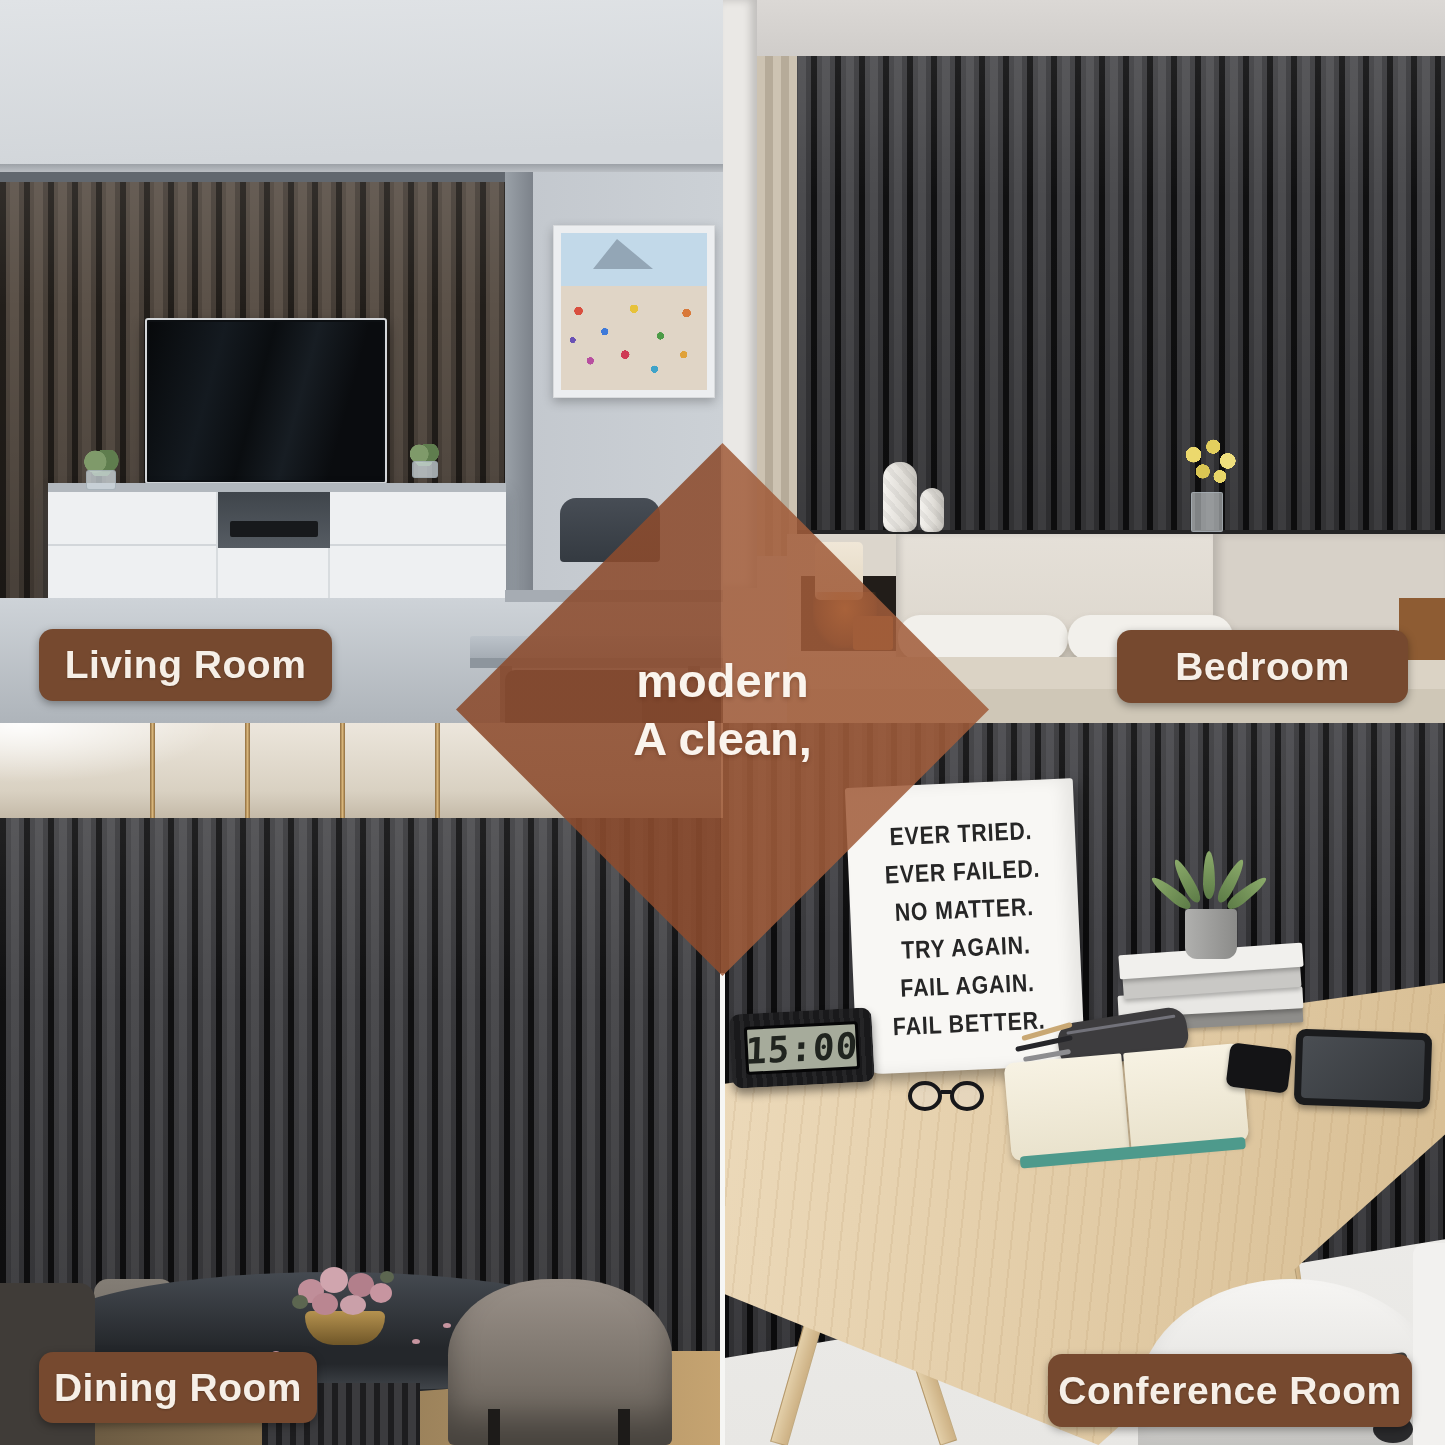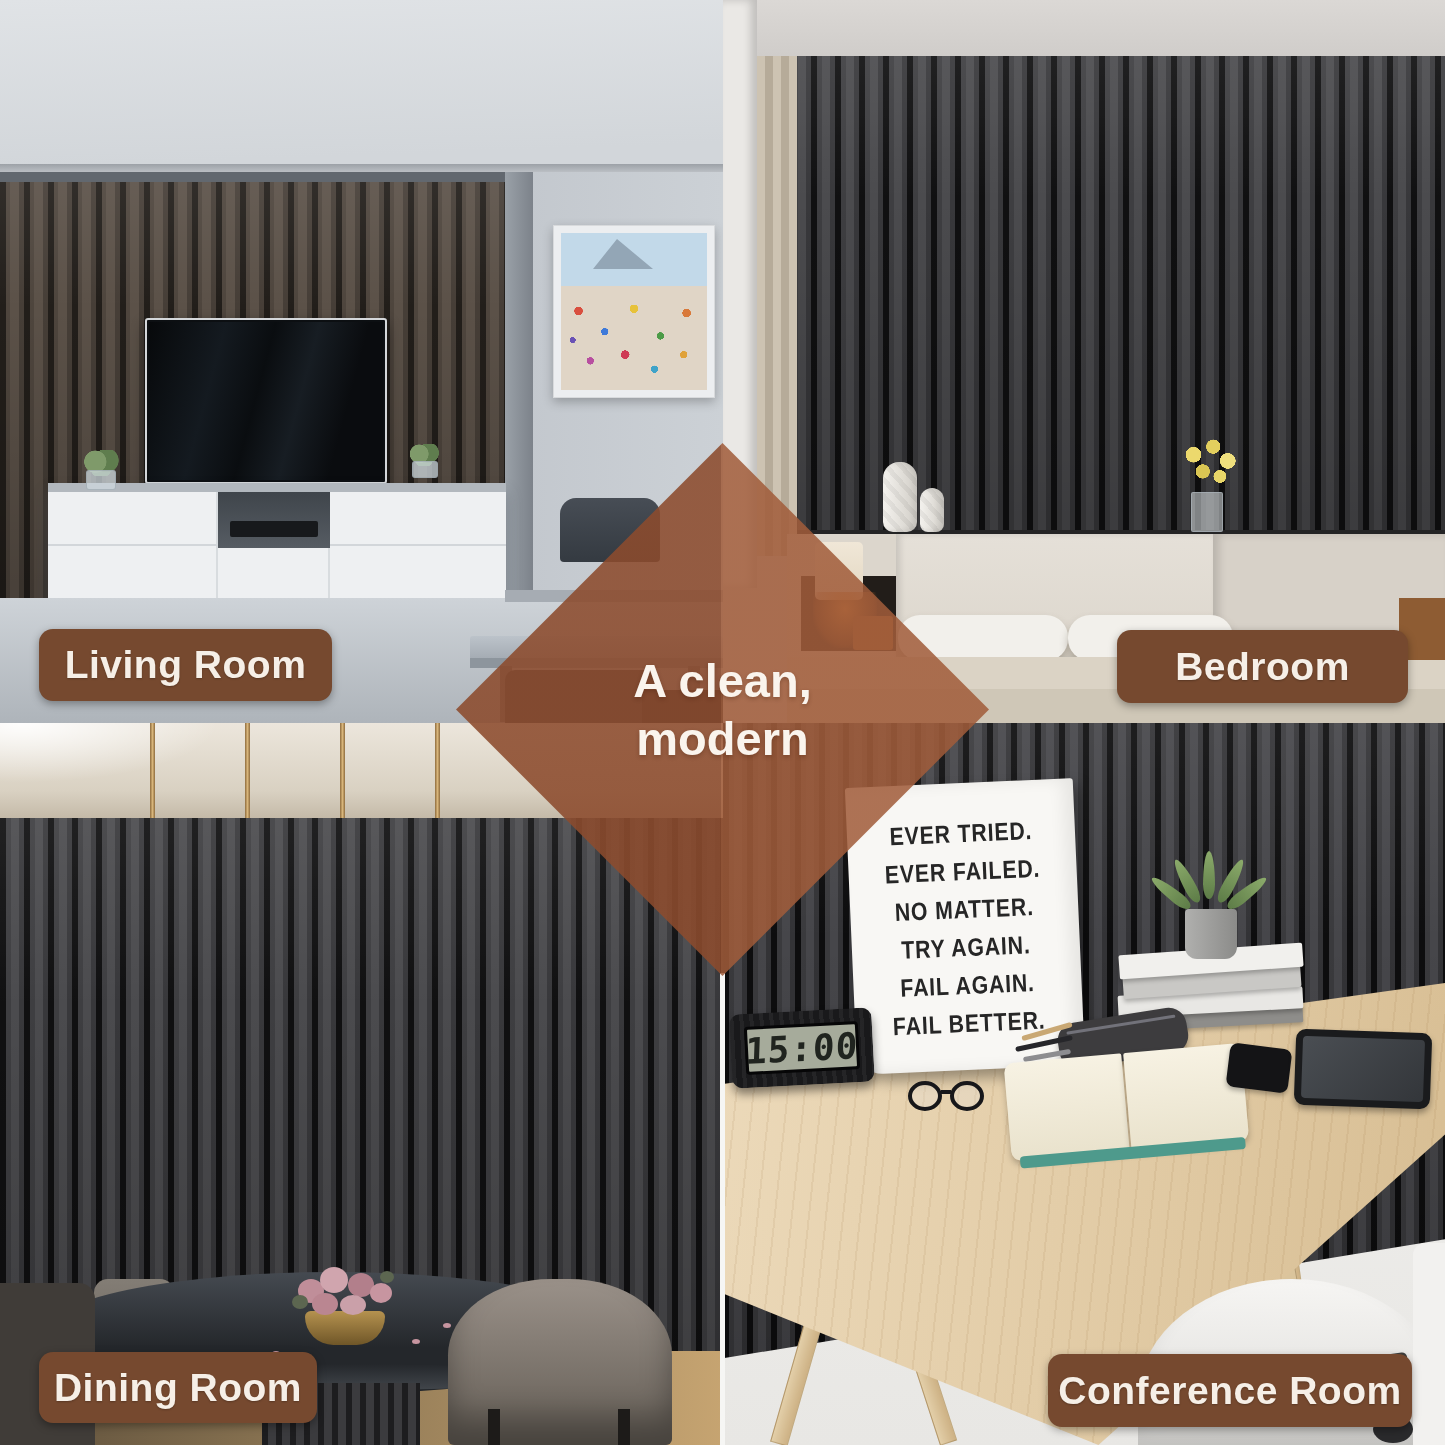--- a/index.html
+++ b/index.html
@@ -366,17 +366,17 @@
     <div class="abs cr-chair-right"></div>
     <div class="abs cr-wheel"></div>
     <div class="room-label" style="left:325px;top:631px;width:364px;height:73px;text-align:center;">
       <span>Conference Room</span>
     </div>
   </div>
 
   <div class="abs divider-v"></div>
 
   <div class="abs diamond">
+    <div class="diamond-line">modern</div>
     <div class="diamond-line">A clean,</div>
-    <div class="diamond-line">modern</div>
   </div>
 
 </div>
 
 </body></html>

